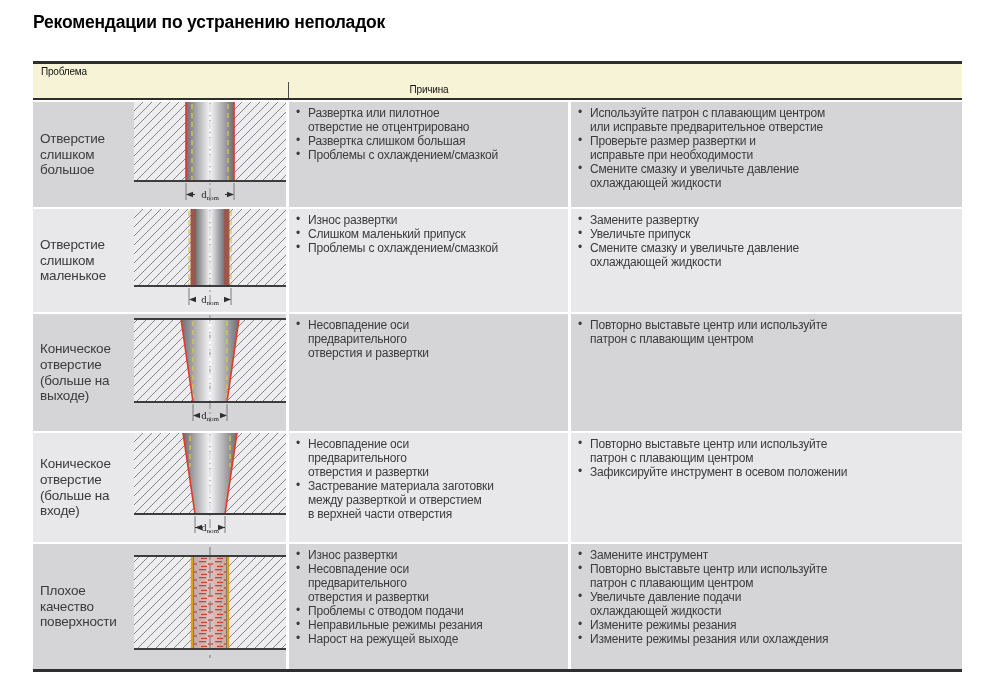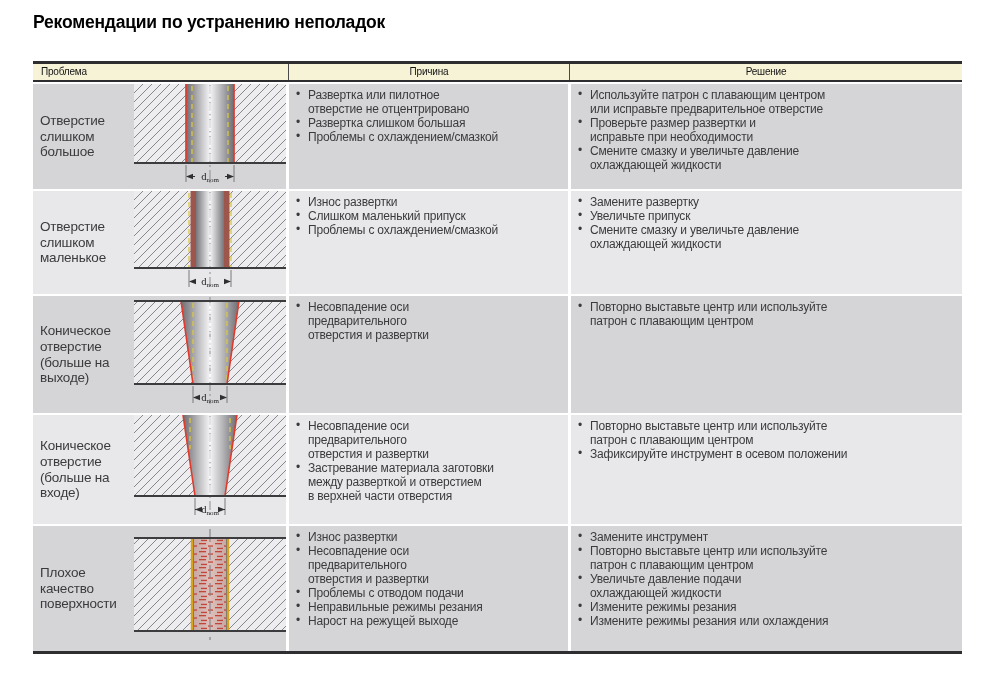--- a/index.html
+++ b/index.html
@@ -14,21 +14,21 @@
   .table{width:929px;margin-top:28px;}
   .thead{
     display:grid;grid-template-columns:255px 281px 393px;
     background:var(--header-bg);
     border-top:3px solid var(--border-dark);
     border-bottom:2px solid var(--border-dark);
   }
   .th{
     font-size:10px;color:#141414;padding:2px 0 3px;letter-spacing:-0.2px;
   }
-  .th + .th{border-left:1.5px solid #4a4a4c;}
+  .th + .th{border-left:1.5px solid #4a4a4c;margin-top:18px;}
   .th-problem{padding-left:8px;text-align:left;}
   .th-cause,.th-solution{text-align:center;}
   #rows{border-bottom:3px solid var(--border-dark);}
   .row{
     display:grid;grid-template-columns:253px 279px 391px;column-gap:3px;
     margin-top:2px;
   }
   .row.shade-dark{--row-bg:var(--row-dark);}
   .row.shade-light{--row-bg:var(--row-light);}
   .cell{background:var(--row-bg);}
@@ -73,21 +73,20 @@
      <rect x="10" y="3.4" width="5" height="1.3" fill="#c2453a"></rect>
      <rect x="3" y="5.8" width="6" height="1.3" fill="#c2453a"></rect>
    </pattern>
  </defs>
       </svg></div>
 
   <div class="table">
     <div class="thead">
       <div class="th th-problem">Проблема</div>
       <div class="th th-cause">Причина</div>
-      <div class="th th-solution">Решение</div>
     </div>
     <div id="rows">
   <div class="row shade-dark" style="min-height: 105px;">
     <div class="cell problem-cell">
       <div class="problem-label">Отверстие
 слишком
 большое</div>
       <div class="diagram">
               <svg width="152" height="105" viewBox="0 0 152 105">
                 <rect x="0" y="0" width="52" height="79" fill="url(#hatchP)"></rect>

